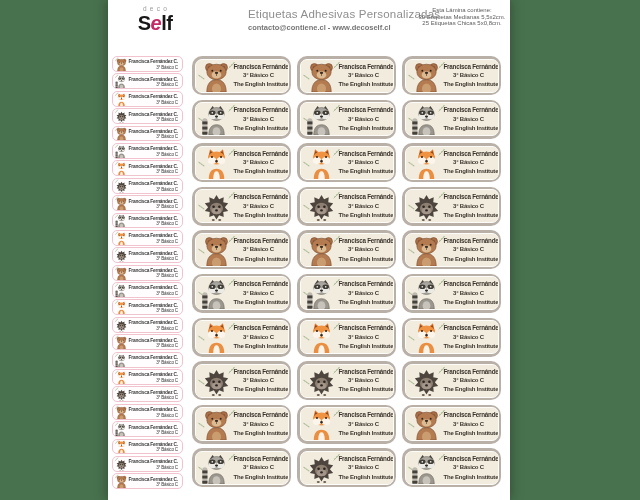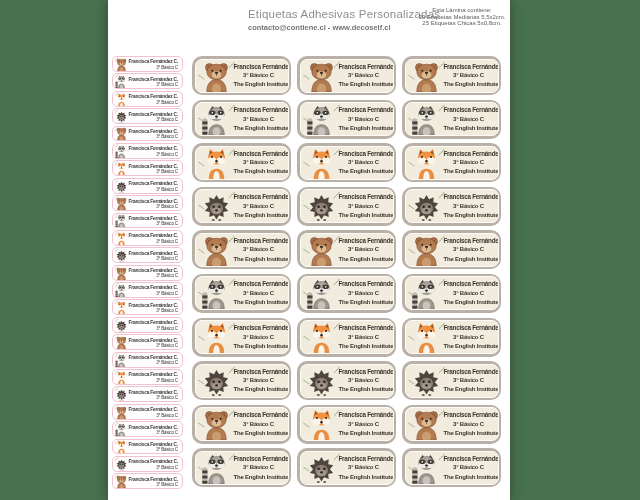--- a/index.html
+++ b/index.html
@@ -112,20 +112,24 @@
       <ellipse cx="8" cy="15" rx="3.2" ry="1.5" fill="#9cb286" transform="rotate(-45 8 15)"></ellipse>
       <ellipse cx="13" cy="10" rx="3.2" ry="1.5" fill="#9cb286" transform="rotate(-45 13 10)"></ellipse>
       <ellipse cx="18" cy="5" rx="3.2" ry="1.5" fill="#9cb286" transform="rotate(-45 18 5)"></ellipse>
     </g>
   </defs>
 </svg>
 
 <div class="stage">
   <div class="sheet">
 
+    <div class="logo">
+      <div class="logo-deco">deco</div>
+      <div class="logo-self"><span>S</span><span class="logo-e">e</span><span>lf</span></div>
+    </div>
 
     <div class="title-block">
       <div class="title">Etiquetas Adhesivas Personalizadas</div>
       <div class="subtitle">contacto@contiene.cl - www.decoself.cl</div>
     </div>
 
     <div class="info-block">
       <div>Esta Lámina contiene:</div>
       <div>30 Etiquetas Medianas 5,5x2cm.</div>
       <div>25 Etiquetas Chicas 5x0,8cm.</div>

